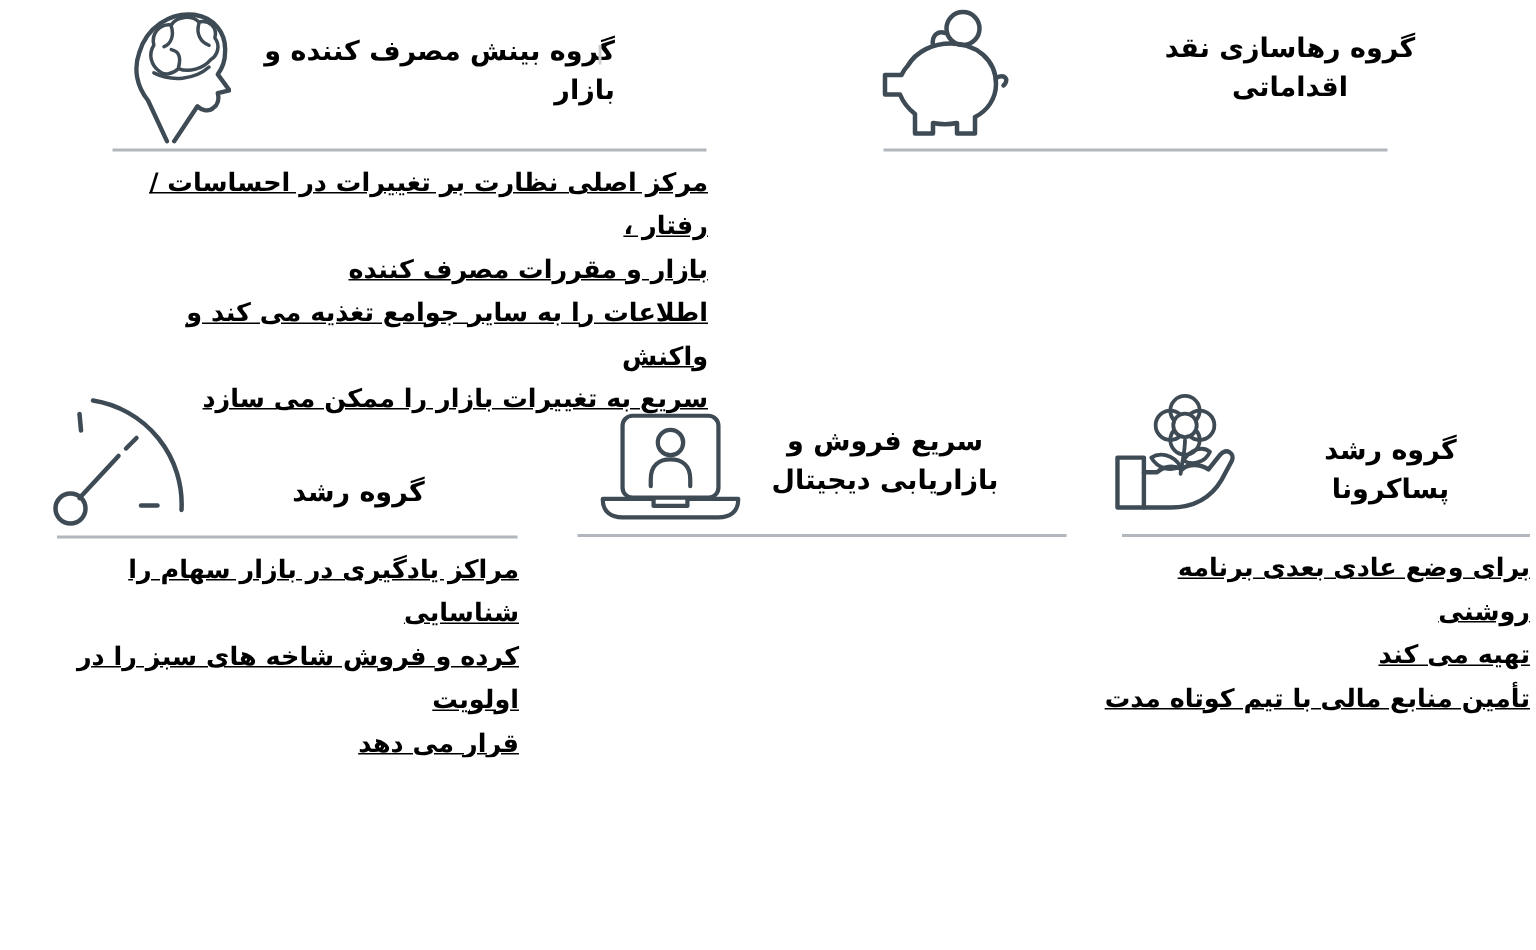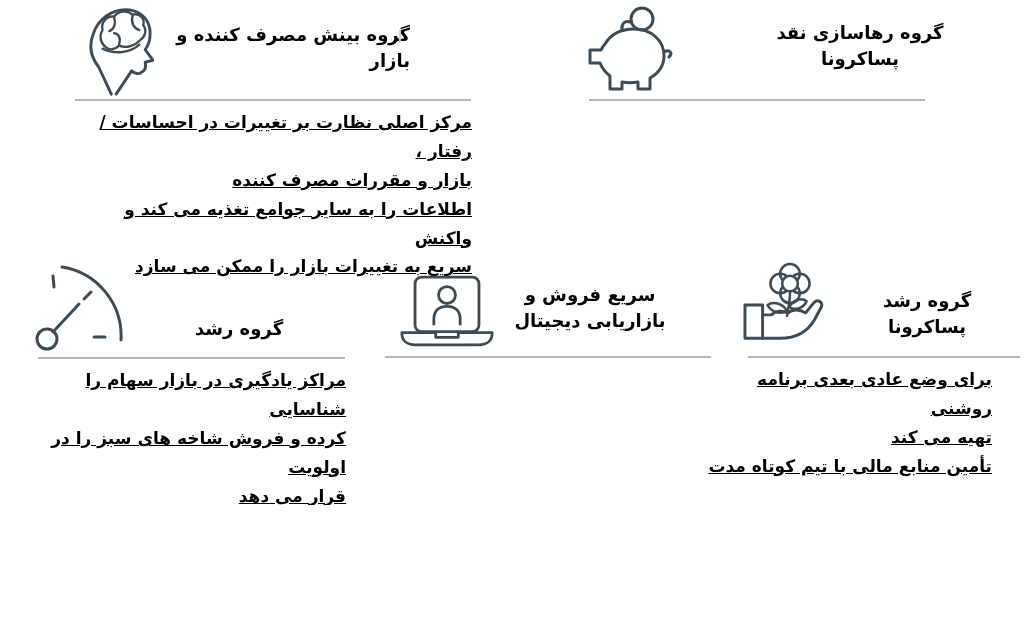--- a/index.html
+++ b/index.html
@@ -68,21 +68,21 @@
 
   <div class="icon" style="left:583px;top:5px;width:100px;height:96px">
     <svg width="100" height="96" viewBox="0 0 100 96" fill="none" stroke="#3e4b55" stroke-width="3" stroke-linecap="round" stroke-linejoin="round">
       <circle cx="59" cy="14" r="11"></circle>
       <path d="M22,39 C28,29 39,24 51,24 C68,24 81,35 81,51 C81,61 75,69 67,73 L67,84 L55,84 L55,77 C50,78 44,78 39,77 L39,84 L27,84 L27,71 C22,67 19,63 17,58 L7,58 L7,45 L18,45 C19,43 20,41 22,39 Z"></path>
       <path d="M39,25 C38,19 42,15 47,17"></path>
       <path d="M81,47 C87,44 90,48 86,52"></path>
     </svg>
   </div>
   <div class="title" style="left:728px;top:20px;width:264px">گروه رهاسازی نقد
-پساکرونا</div>
+اقداماتی</div>
   <div class="divider" style="left:589px;top:99px;width:336px"></div>
 
   <div class="icon" style="left:32px;top:262px;width:92px;height:92px">
     <svg width="92" height="92" viewBox="0 0 92 92" fill="none" stroke="#3e4b55" stroke-width="3" stroke-linecap="round" stroke-linejoin="round">
       <path d="M30,5 A70,70 0 0 1 89,78"></path>
       <path d="M21,14 L22,25"></path>
       <path d="M52,37 L59,30"></path>
       <path d="M62,75 L73,75"></path>
       <path d="M21,70 L47,42"></path>
       <circle cx="15" cy="77" r="10"></circle>
@@ -122,21 +122,21 @@
         <path d="M49,50 C44,42 35,40 29,44 C33,51 42,54 49,50 Z"></path>
         <path d="M51,46 C56,38 64,36 69,40 C66,47 57,50 51,46 Z"></path>
       </g>
       <rect x="6" y="44" width="18" height="34"></rect>
       <path d="M24,78 L42,78 C58,78 70,71 77,59 L84,46 C86,41 80,37 76,42 L68,52 C62,48 54,48 50,52 C44,49 37,50 33,54 L24,54"></path>
     </svg>
   </div>
   <div class="title" style="left:856px;top:288px;width:142px">گروه رشد
 پساکرونا</div>
   <div class="divider" style="left:748px;top:356px;width:272px"></div>
-  <div class="body" style="left:698px;top:365px;width:294px">برای وضع عادی بعدی برنامه روشنی
+  <div class="body" style="left:726px;top:365px;width:294px">برای وضع عادی بعدی برنامه روشنی
 تهیه می کند
 تأمین منابع مالی با تیم کوتاه مدت</div>
 
   <div class="mck">
     <div>McKinsey</div>
     <div class="l2">&amp; Company</div>
   </div>
 
   <div class="ibc">
     <div class="ibc-grid">

